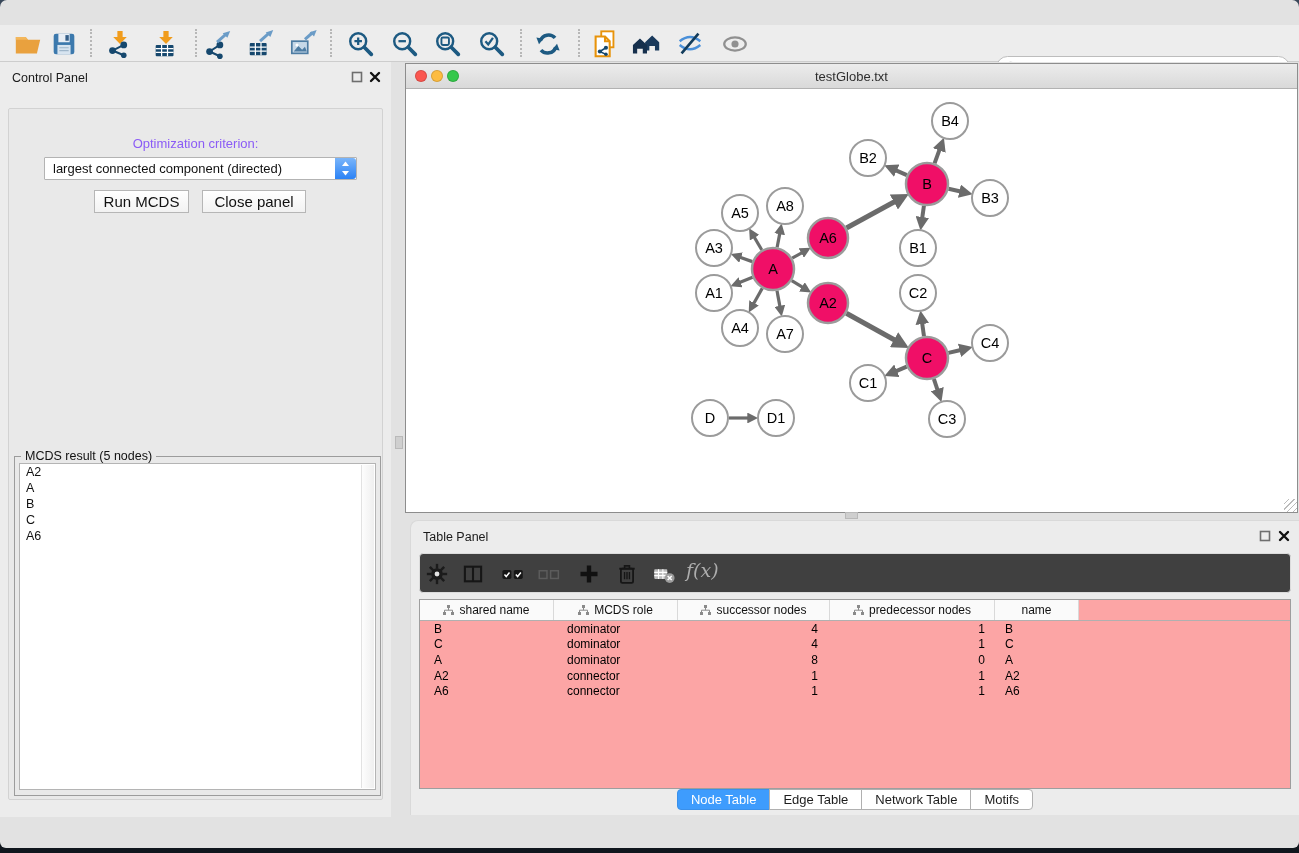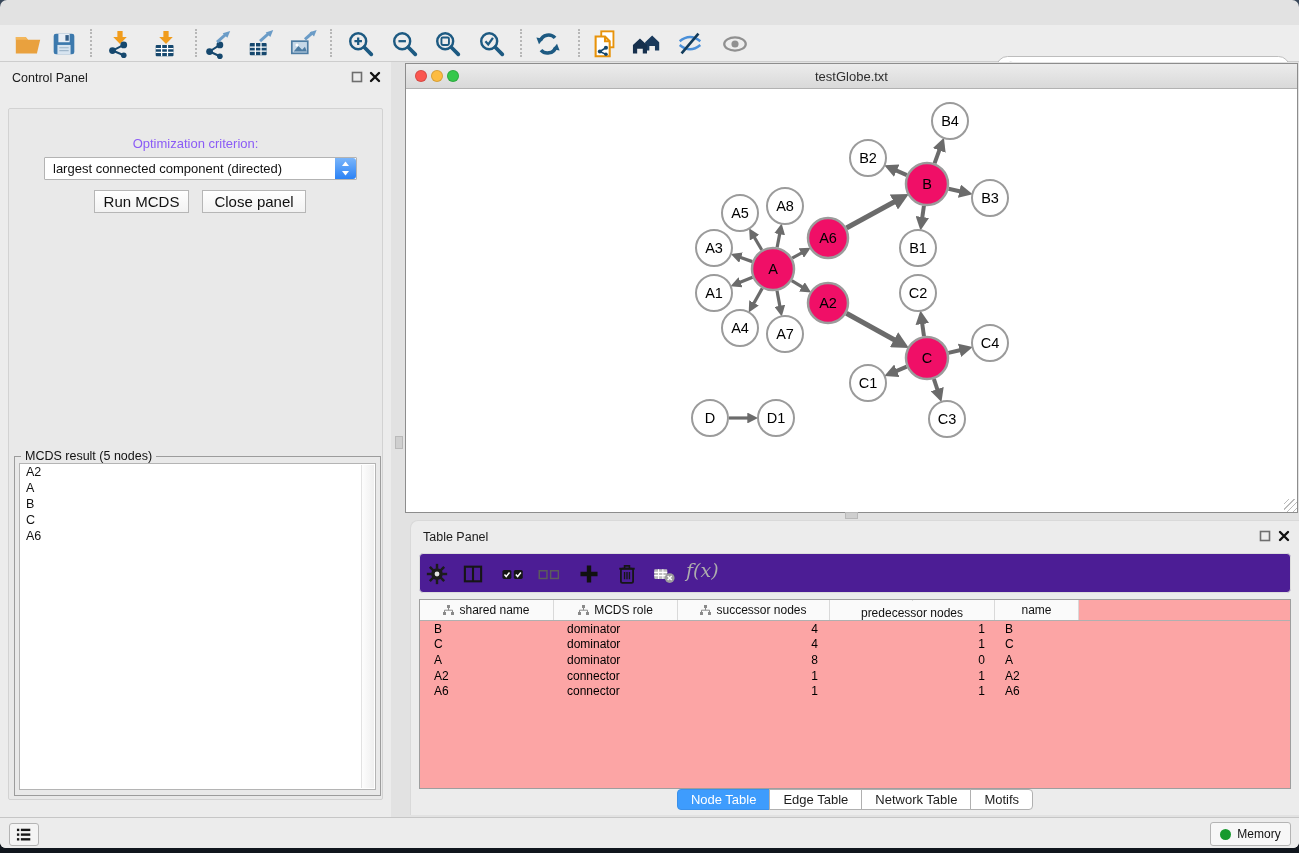--- a/index.html
+++ b/index.html
@@ -99,21 +99,21 @@
   .nw-resize { position:absolute; right:0; bottom:0; width:13px; height:13px;
     background:repeating-linear-gradient(135deg,transparent 0 3px,#bbb 3px 4px); }
   svg text { font-family:"Liberation Sans","DejaVu Sans",sans-serif; }
 
   
   .table-panel { position:absolute; left:410px; top:458px; width:889px; height:295px;
     background:#ececec; border-radius:8px 0 0 0; border-top:1px solid #d9d9d9;
     border-left:1px solid #d9d9d9; }
   .tp-float { right:28px; } .tp-close { right:9px; }
   .tp-toolbar { position:absolute; left:8px; top:32px; right:8px; height:40px;
-    background:#4c1d95; border:1px solid #dcdcdc; border-radius:4px; }
+    background:#404040; border:1px solid #dcdcdc; border-radius:4px; }
   .tp-icon { position:absolute; top:6px; width:28px; height:28px; display:flex;
     align-items:center; justify-content:center; }
   .tp-icon svg { width:26px; height:26px; }
   .fx { position:absolute; left:266px; top:5px; font-family:"DejaVu Serif","Liberation Serif",serif;
     font-style:italic; font-size:19px; color:#adadad; }
   .tp-table { position:absolute; left:8px; top:78px; right:8px; height:190px;
     background:#fca5a5; border:1px solid #9e9e9e; overflow:hidden; }
   .tp-header { display:flex; height:21px; border-bottom:1px solid #b0b0b0; }
   .th { display:flex; align-items:center; justify-content:center; gap:5px;
     background:#fafafa; border-right:1px solid #d9d9d9; font-size:12px; color:#111; }
@@ -513,21 +513,21 @@
               <svg width="11" height="11" viewBox="0 0 11 11">
                 <g fill="#8a8a8a">
                   <rect x="4" y="0" width="3" height="3"></rect>
                   <rect x="0" y="7" width="3" height="3"></rect>
                   <rect x="8" y="7" width="3" height="3"></rect>
                 </g>
                 <path d="M5.5 3v2.2M1.5 7V5.2h8V7" stroke="#8a8a8a" fill="none"></path>
               </svg>
               <span>successor nodes</span>
             </div>
-            <div class="th" style="width: 165px; flex-direction: column;">
+            <div class="th" style="width: 165px;">
               <svg width="11" height="11" viewBox="0 0 11 11">
                 <g fill="#8a8a8a">
                   <rect x="4" y="0" width="3" height="3"></rect>
                   <rect x="0" y="7" width="3" height="3"></rect>
                   <rect x="8" y="7" width="3" height="3"></rect>
                 </g>
                 <path d="M5.5 3v2.2M1.5 7V5.2h8V7" stroke="#8a8a8a" fill="none"></path>
               </svg>
               <span>predecessor nodes</span>
             </div>
@@ -576,31 +576,13 @@
 
       <div class="seg-tabs tp-tabs" id="tp-tabs">
           <div class="seg-tab sel">Node Table</div>
           <div class="seg-tab">Edge Table</div>
           <div class="seg-tab">Network Table</div>
           <div class="seg-tab">Motifs</div>
         </div>
     </div>
   </div>
 
-  <div class="statusbar">
-    <span class="sb-list">
-      <svg width="22" height="22" viewBox="0 0 28 28">
-          <g fill="#161616">
-            <rect x="5" y="6" width="3" height="3"></rect>
-            <rect x="10" y="6" width="12" height="3"></rect>
-            <rect x="5" y="12" width="3" height="3"></rect>
-            <rect x="10" y="12" width="12" height="3"></rect>
-            <rect x="5" y="18" width="3" height="3"></rect>
-            <rect x="10" y="18" width="12" height="3"></rect>
-          </g>
-        </svg>
-    </span>
-    <span class="sb-mem">
-      <span class="mem-dot"></span>
-      <span>Memory</span>
-    </span>
-  </div>
 </div>
 
 </body></html>

